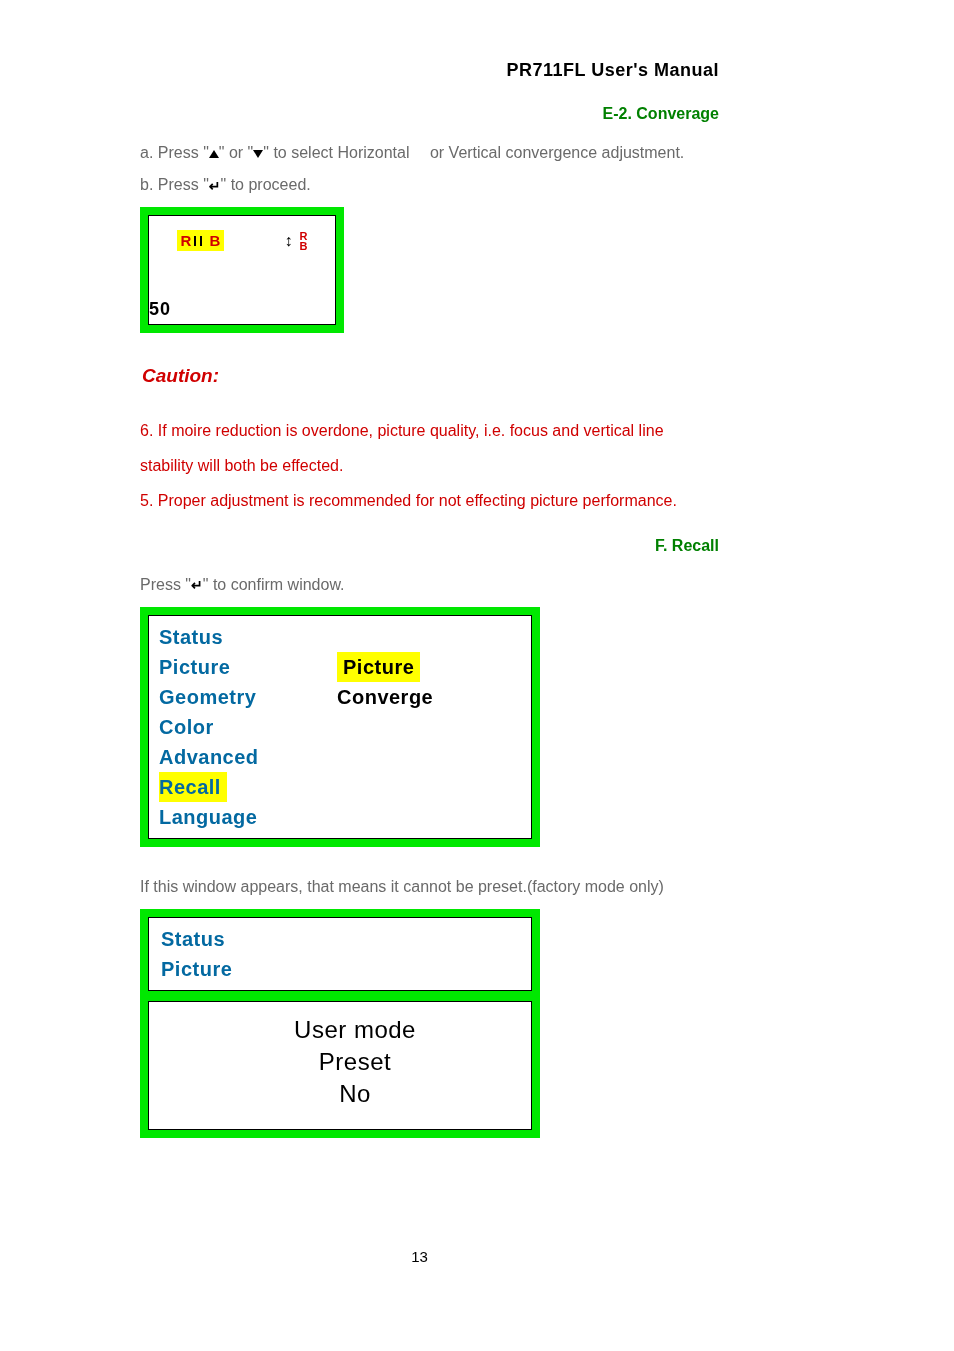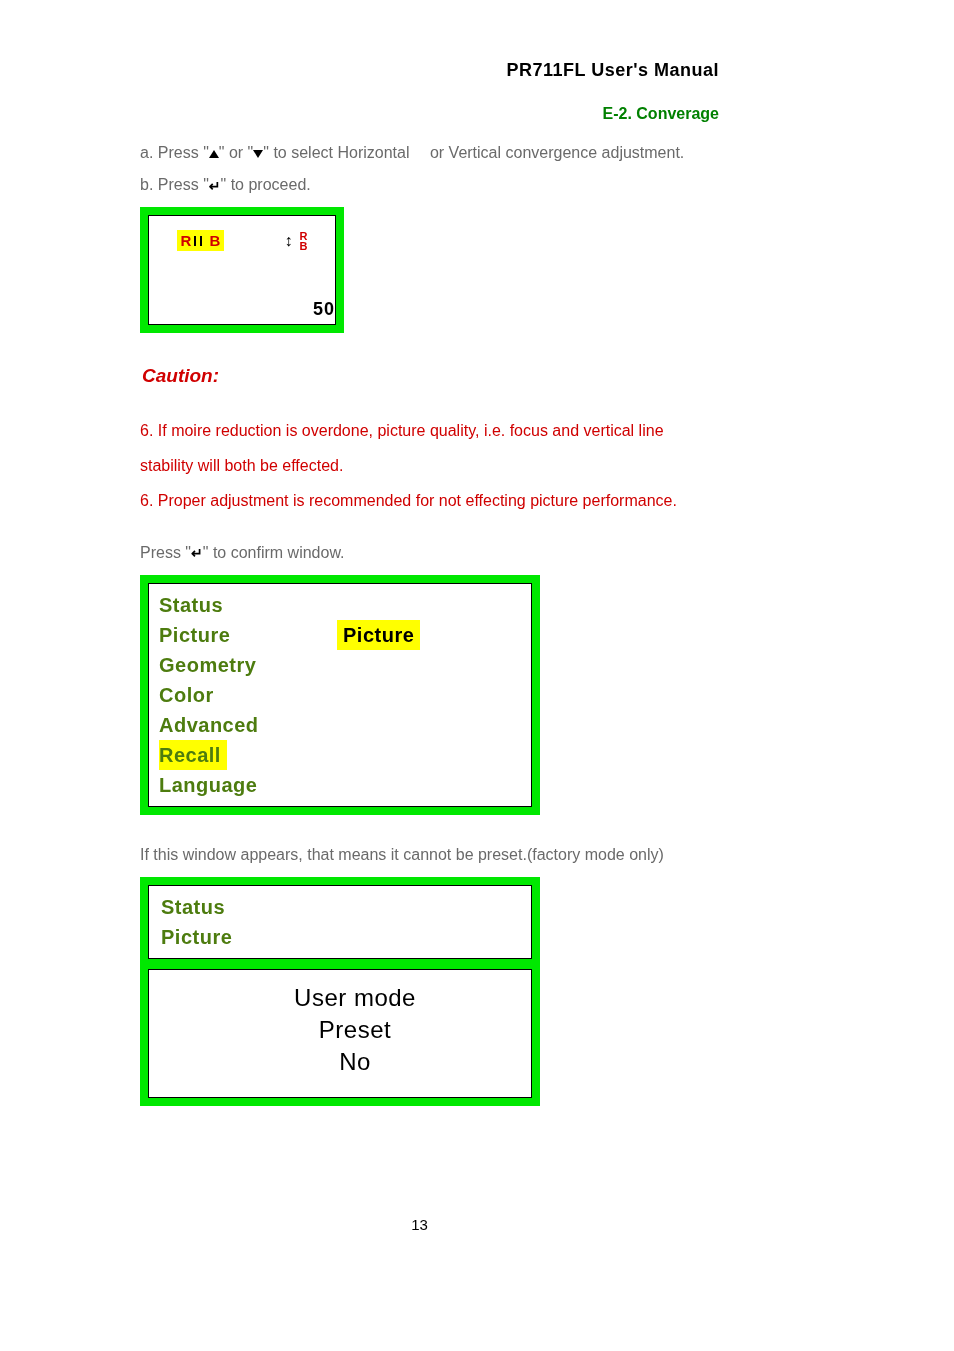--- a/index.html
+++ b/index.html
@@ -22,27 +22,27 @@
 .conv-row { display:flex; align-items:center; justify-content:space-around; padding-top:14px; }
 .conv-left { display:flex; align-items:center; gap:1px; background:#ffff00; padding:2px 4px; }
 .conv-left .rb { color:#d00000; font-weight:bold; font-family:Arial; font-size:15px; }
 .conv-left .bars { display:inline-block; width:16px; height:14px; position:relative; }
 .conv-left .bars::before,.conv-left .bars::after { content:""; position:absolute; width:2px; height:10px; background:#000; top:2px; }
 .conv-left .bars::before { left:2px; }
 .conv-left .bars::after { left:8px; }
 .conv-right { display:flex; align-items:center; gap:2px; }
 .conv-right .ibeam { display:inline-block; width:18px; text-align:center; color:#000; font-weight:bold; font-size:16px; }
 .conv-right .rbv { display:flex; flex-direction:column; color:#d00000; font-weight:bold; font-size:11px; line-height:10px; }
-.conv-num { position:absolute; bottom:4px; left:0; right:0; text-align:right; font-weight:bold; color:#000; font-size:18px; letter-spacing:1px; }
+.conv-num { position:absolute; bottom:4px; left:0; right:0; text-align:left; font-weight:bold; color:#000; font-size:18px; letter-spacing:1px; }
 
 .osd { margin-top:6px; width:400px; background:#00e800; padding:8px; }
 .osd-inner { background:#fff; border:1px solid #000; display:flex; }
 .osd-left { width:170px; padding:6px 0 6px 10px; }
 .osd-right { flex:1; padding:6px 0 6px 18px; }
-.osd-item { color:#4d7c0f; font-weight:bold; font-size:20px; font-family:Arial,sans-serif; line-height:1.5; letter-spacing:.5px; }
+.osd-item { color:#0369a1; font-weight:bold; font-size:20px; font-family:Arial,sans-serif; line-height:1.5; letter-spacing:.5px; }
 .osd-item.hl { background:#ffff00; display:inline-block; padding:0 6px 0 0; }
 .osd-right .osd-sub { color:#000; font-weight:bold; font-size:20px; line-height:1.5; letter-spacing:.5px; }
 .osd-right .osd-sub.hl { color:#000; background:#ffff00; display:inline-block; padding:0 6px; }
 
 .osd2 { margin-top:6px; width:400px; background:#00e800; padding:8px; }
 .osd2 .topbox { background:#fff; border:1px solid #000; padding:6px 0 6px 12px; margin-bottom:10px; }
 .osd2 .msgbox { background:#fff; border:1px solid #000; text-align:center; padding:12px 0 18px 0; }
 .osd2 .msg { color:#000; font-weight:normal; font-size:24px; line-height:1.35; font-family:Arial,sans-serif; letter-spacing:.5px;margin-left:30px; }
 </style>
 </head>
@@ -82,32 +82,33 @@
             </span>
           </span>
         </div>
         <div class="conv-num">50</div>
       </div>
     </div>
 
     <div class="caution-head">Caution:</div>
     <div class="caution">
       <div>6. If moire reduction is overdone, picture quality, i.e. focus and vertical line stability will both be effected.</div>
-      <div>6. Proper adjustment is recommended for not effecting picture performance.</div>
+      <div>5. Proper adjustment is recommended for not effecting picture performance.</div>
     </div>
 
+    <div class="sect-head"> F. Recall</div>
 
     <div class="body-line">
       <span>Press "</span><span class="enter-glyph">↵</span><span>" to confirm window.</span>
     </div>
 
     <div class="osd">
       <div class="osd-inner">
         <div class="osd-left" id="osd-left"><div class="osd-item">Status</div><div class="osd-item">Picture</div><div class="osd-item">Geometry</div><div class="osd-item">Color</div><div class="osd-item">Advanced</div><div class="osd-item hl">Recall</div><div class="osd-item">Language</div></div>
-        <div class="osd-right" id="osd-right"><div class="osd-sub">&nbsp;</div><div class="osd-sub hl">Picture</div></div>
+        <div class="osd-right" id="osd-right"><div class="osd-sub">&nbsp;</div><div class="osd-sub hl">Picture</div><div class="osd-sub">Converge</div></div>
       </div>
     </div>
 
     <div class="body-line" style="margin-top:24px;">If this window appears, that means it cannot be preset.(factory mode only)</div>
 
     <div class="osd2">
       <div class="topbox" id="osd2-top">
           <div class="osd-item">Status</div>
           <div class="osd-item">Picture</div>
         </div>

